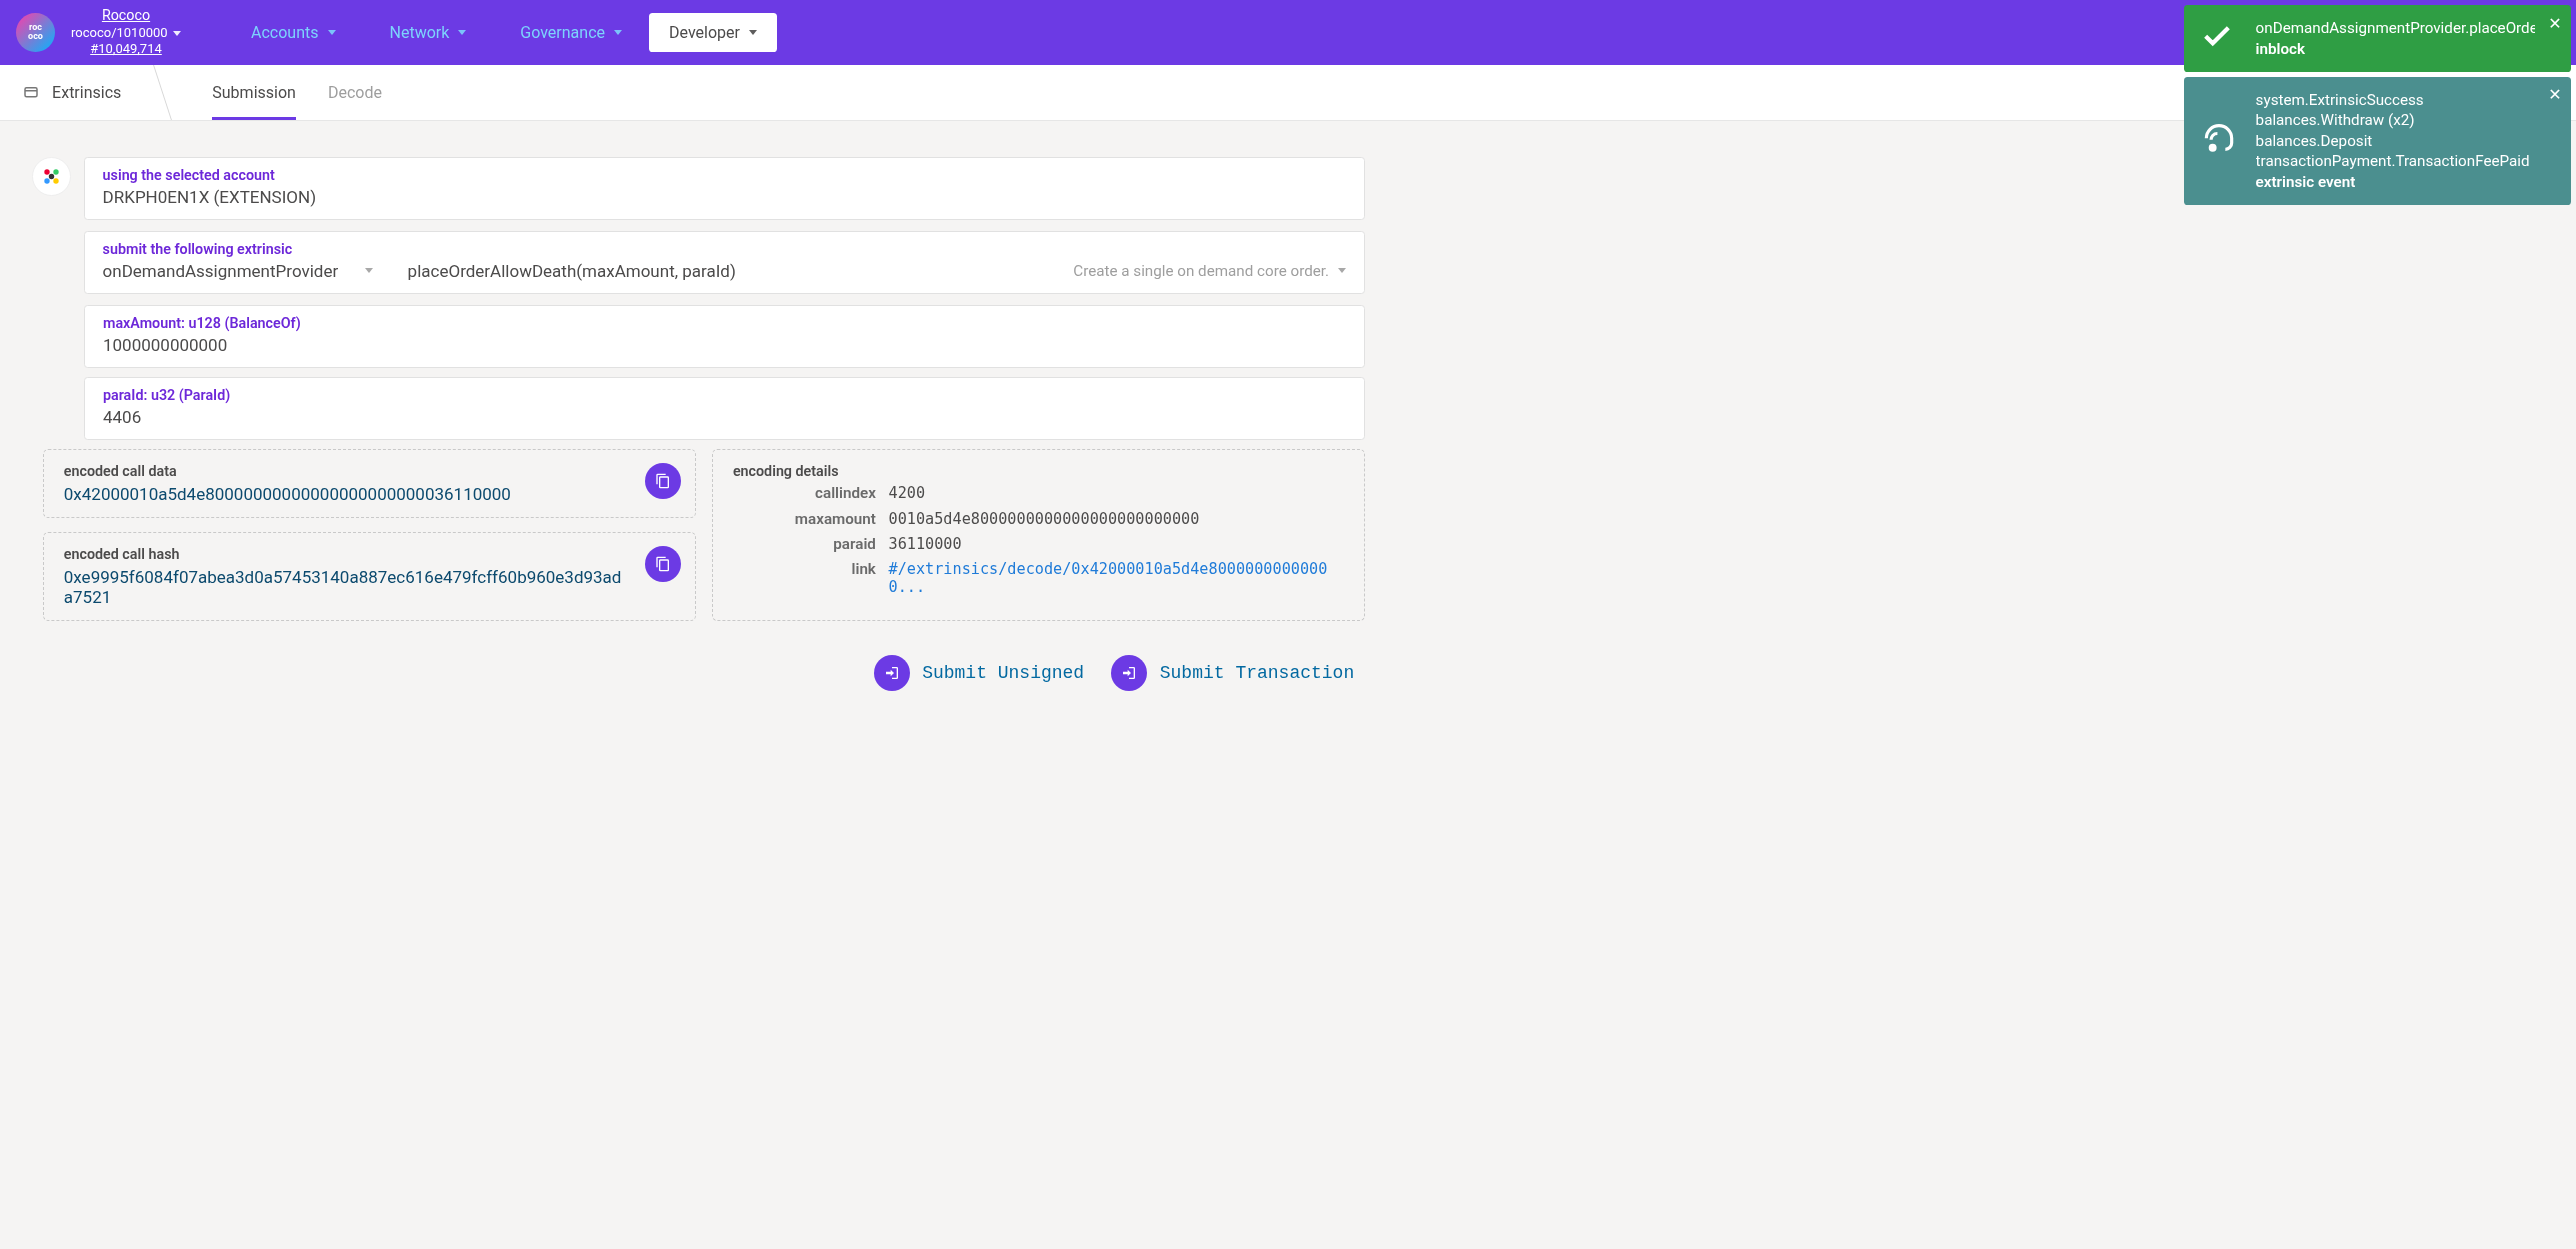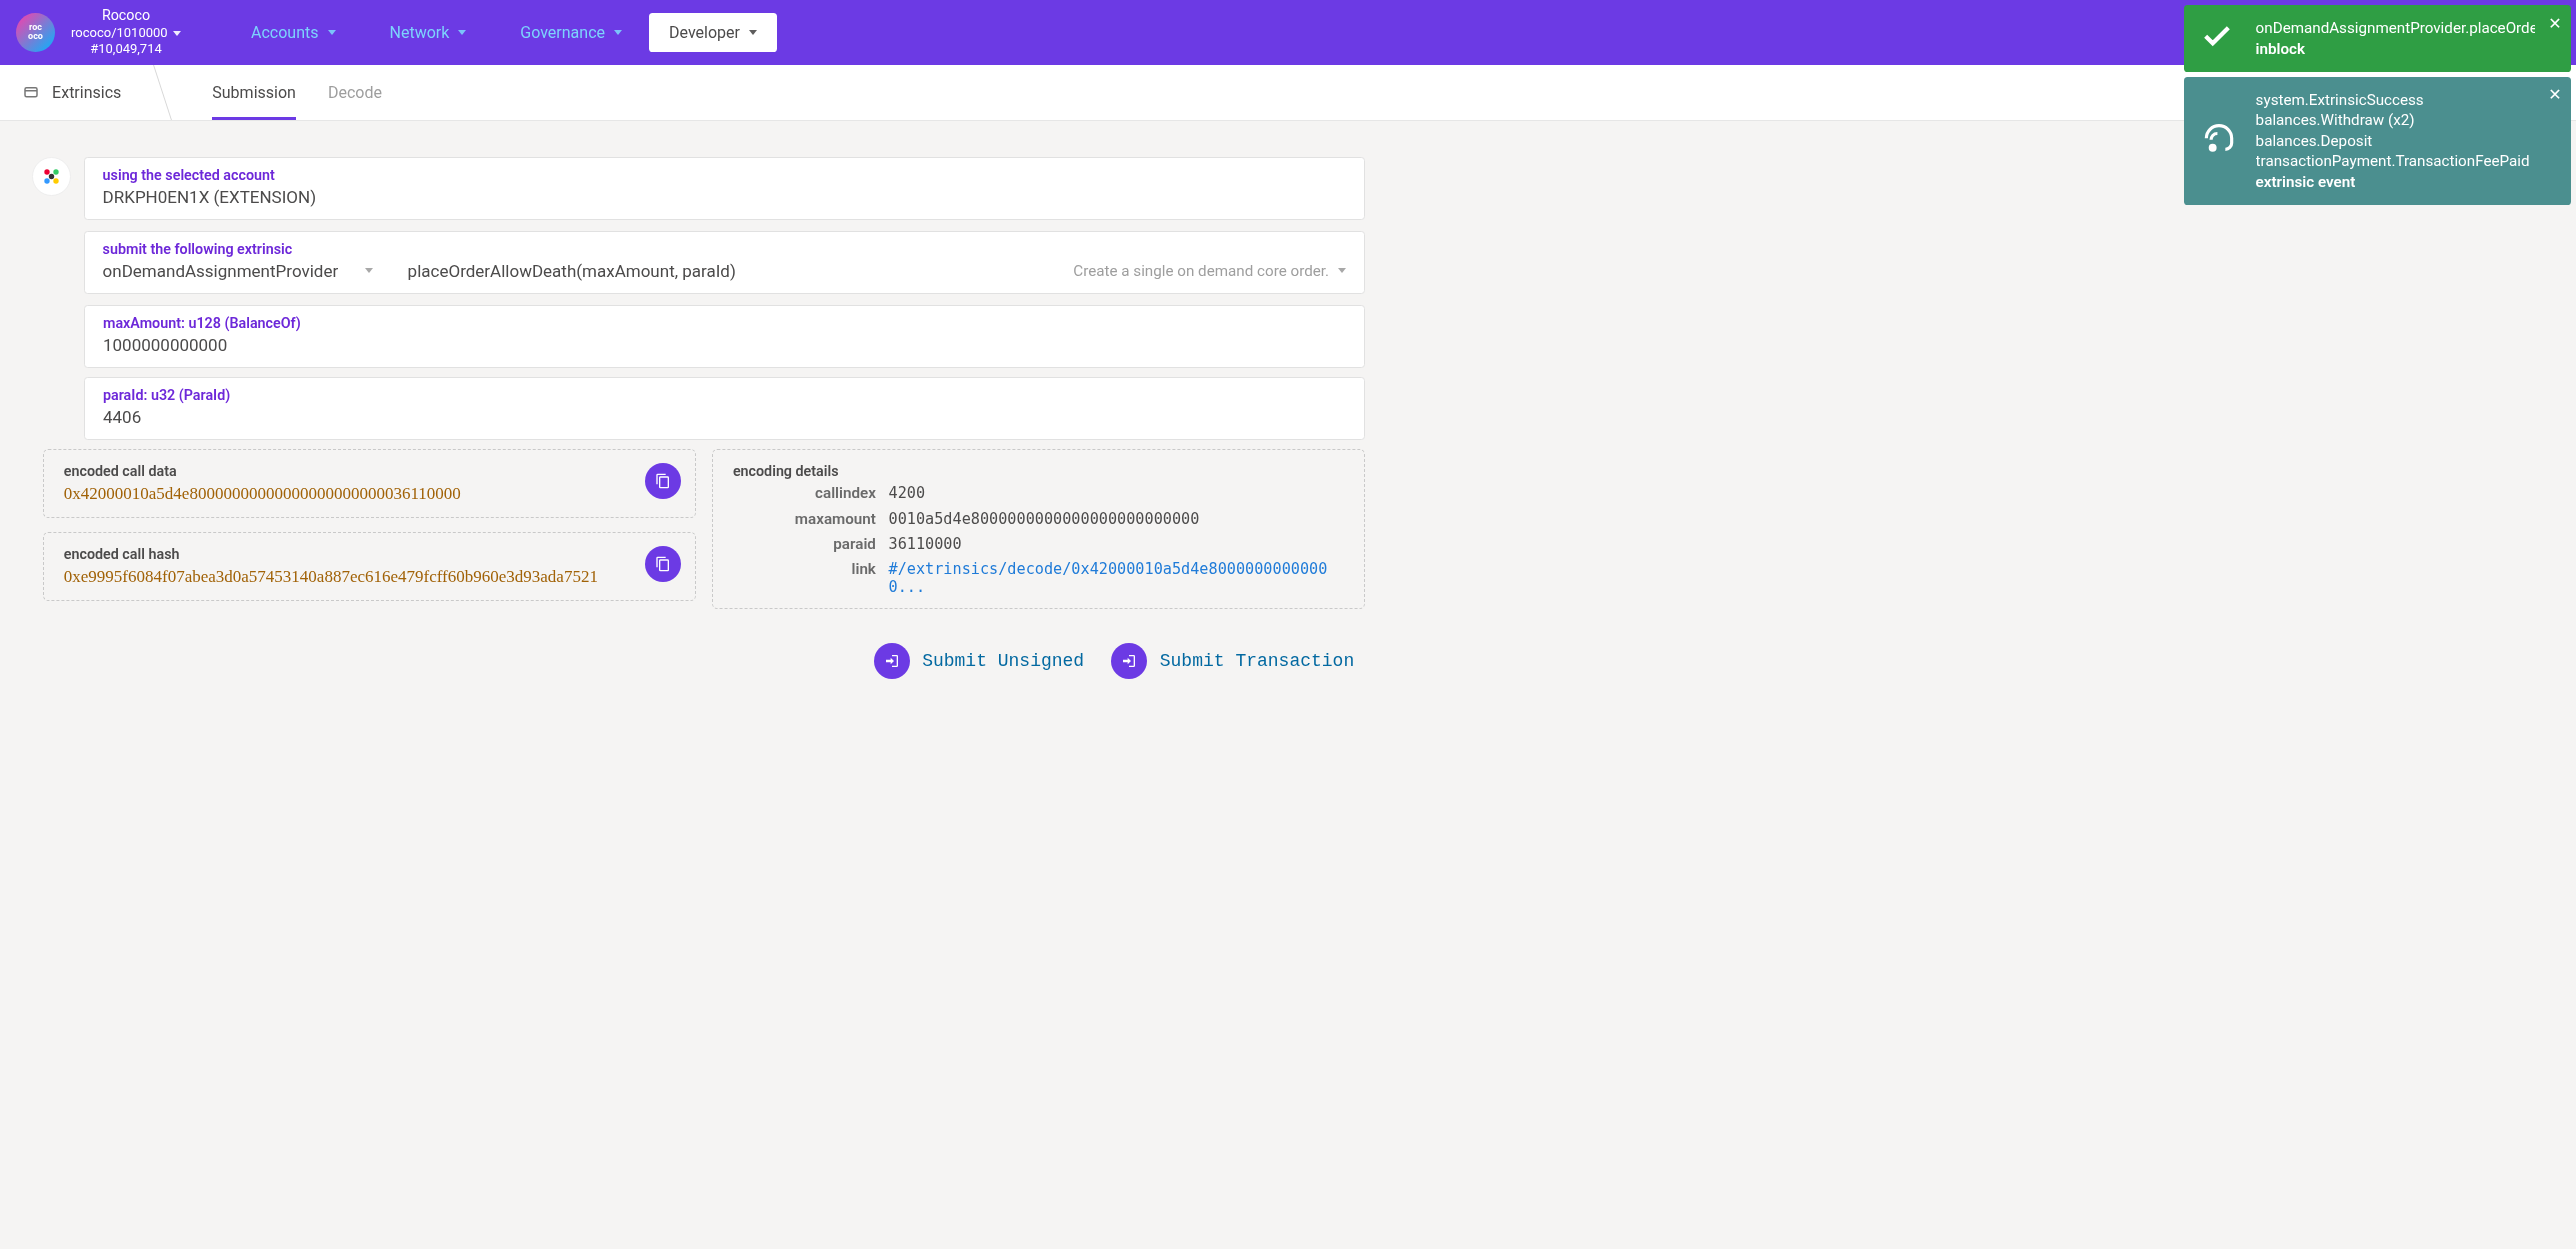--- a/index.html
+++ b/index.html
@@ -1,21 +1,21 @@
 <!DOCTYPE html>
 <html style="font-size:14.3px"><head>
 <meta charset="utf-8">
 <style>
   * { box-sizing: border-box; margin: 0; padding: 0; }
   body { font-family: -apple-system, BlinkMacSystemFont, "Segoe UI", Roboto, sans-serif; background: #f5f4f3; color: #4c4b4b; }
   
   .topbar { background: #6c3ae4; height: 65px; display: flex; align-items: center; color: #fff; position: relative; }
   .brand { display: flex; align-items: center; padding: 0 16px; }
   .logo { width: 39px; height: 39px; border-radius: 50%; background: linear-gradient(135deg, #ff3ba7 0%, #00b8ff 100%); display: flex; align-items: center; justify-content: center; font-size: 9px; font-weight: bold; color: #fff; line-height: 1; text-align:center;}
-  .brand-text { margin-left: 16px; text-align: center; font-size: 13px; line-height: 1.25; }
+  .brand-text { margin-left: 16px; text-align: center; font-size: 13px; line-height: 1.25; text-decoration: underline; }
   .brand-text .name { font-size: 14.3px; }
   .brand-text .chain { display:inline-flex; align-items:center; gap:5.4px;}
   .nav { display: flex; align-items: center; gap: 0; margin-left: 27px; }
   .nav-item { display: flex; align-items: center; gap: 9px; padding: 0 27px; font-size: 16px; cursor: pointer; color:#7dd3fc;}
   .nav-item.active { background: #fff; color: #4c4b4b; height: 39px; border-radius: 3.6px; padding: 0 20px; }
   .caret { width: 0; height: 0; border-left: 4.5px solid transparent; border-right: 4.5px solid transparent; border-top: 5.4px solid currentColor; opacity: .9;}
   .settings-group { display: flex; align-items: center; gap: 10.8px; padding: 0 21.5px; font-size: 16px; margin-left:auto;}
   .gear-icon { width:16px; height:16px; }
   .badge-count { background: rgba(255,255,255,.25); width: 21.5px; height: 21.5px; border-radius: 50%; display: inline-flex; align-items: center; justify-content: center; font-size: 12.6px; }
   
@@ -40,21 +40,21 @@
   .extrinsic-module { display:flex; align-items:center; gap:27px; min-width: 305px;}
   .extrinsic-method { font-size:17px; }
   .extrinsic-desc { margin-left:auto; display:flex; align-items:center; gap:9px; color:#9e9e9e; font-size:15.2px;}
   
   .nested { margin-left: 52px; }
   .nested .field-box { margin-bottom: 9px; }
   
   .bottom-grid { display: grid; grid-template-columns: 1fr 1fr; gap: 16px; margin-left: 10.8px; margin-top: 3.6px;}
   .dashed-box { border: 0.9px dashed #c9c9c9; border-radius: 5.4px; padding: 12.6px 20px; background: transparent; position:relative;}
   .dashed-label { font-weight: 600; font-size: 14.3px; margin-bottom: 5.4px; color:#4c4b4b;}
-  .dashed-value { font-size: 17px; word-break: break-all; color:#a16207;font-family:Liberation Serif, serif;}
+  .dashed-value { font-size: 17px; word-break: break-all; color:#0c4a6e;}
   .copy-btn { position:absolute; right:14.3px; top:12.6px; width:36px; height:36px; border-radius:50%; background:#6c3ae4; display:flex; align-items:center; justify-content:center; color:#fff; cursor:pointer;}
   .copy-btn svg { width:16px; height:16px; fill:#fff;}
   .left-col { display:flex; flex-direction:column; gap:14px;}
   
   .kv-table { display:grid; grid-template-columns: 143px 1fr; row-gap: 7.2px; column-gap: 12.6px; font-size:15.2px; margin-top:5.4px;}
   .kv-key { text-align:right; font-weight:600; color:#6a6a6a;}
   .kv-val { font-family: ui-monospace, Menlo, monospace; font-size:15.2px; color:#4c4b4b; word-break:break-all;}
   .kv-val.link { color:#1f7bd8; cursor:pointer;}
   
   .actions { display:flex; justify-content:flex-end; gap:27px; margin-top:34px; padding-right:10.8px;}

